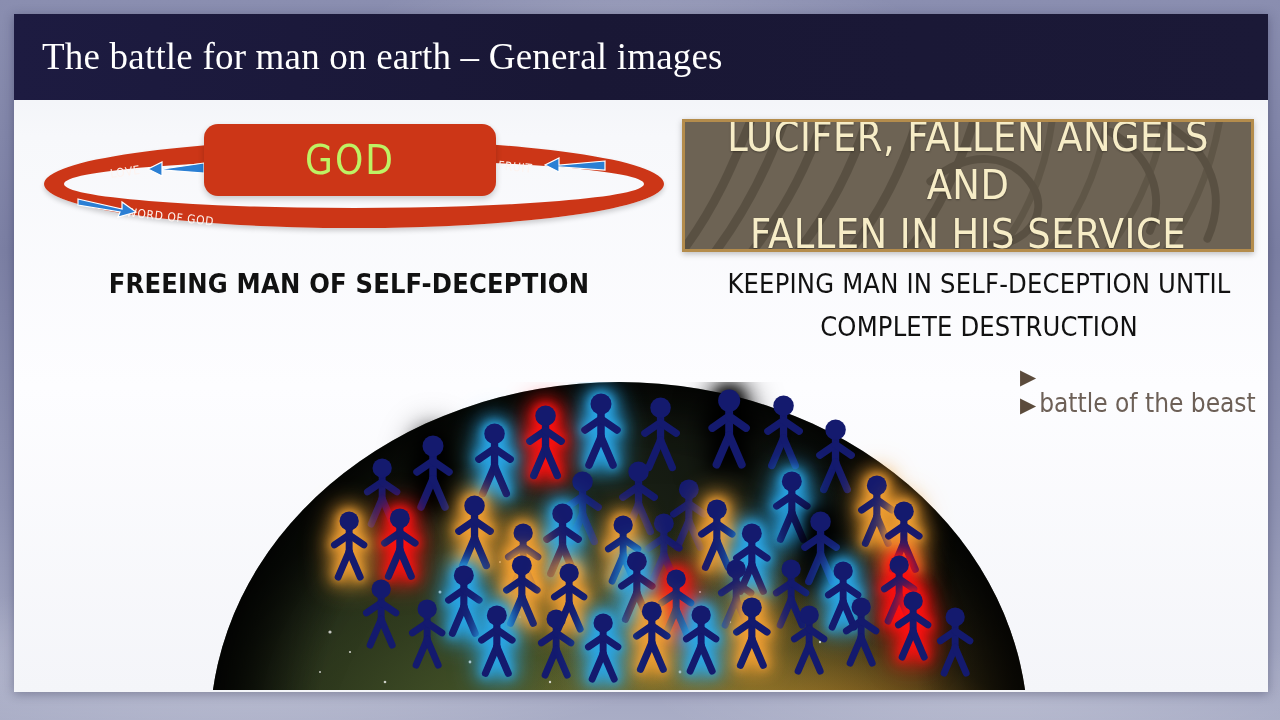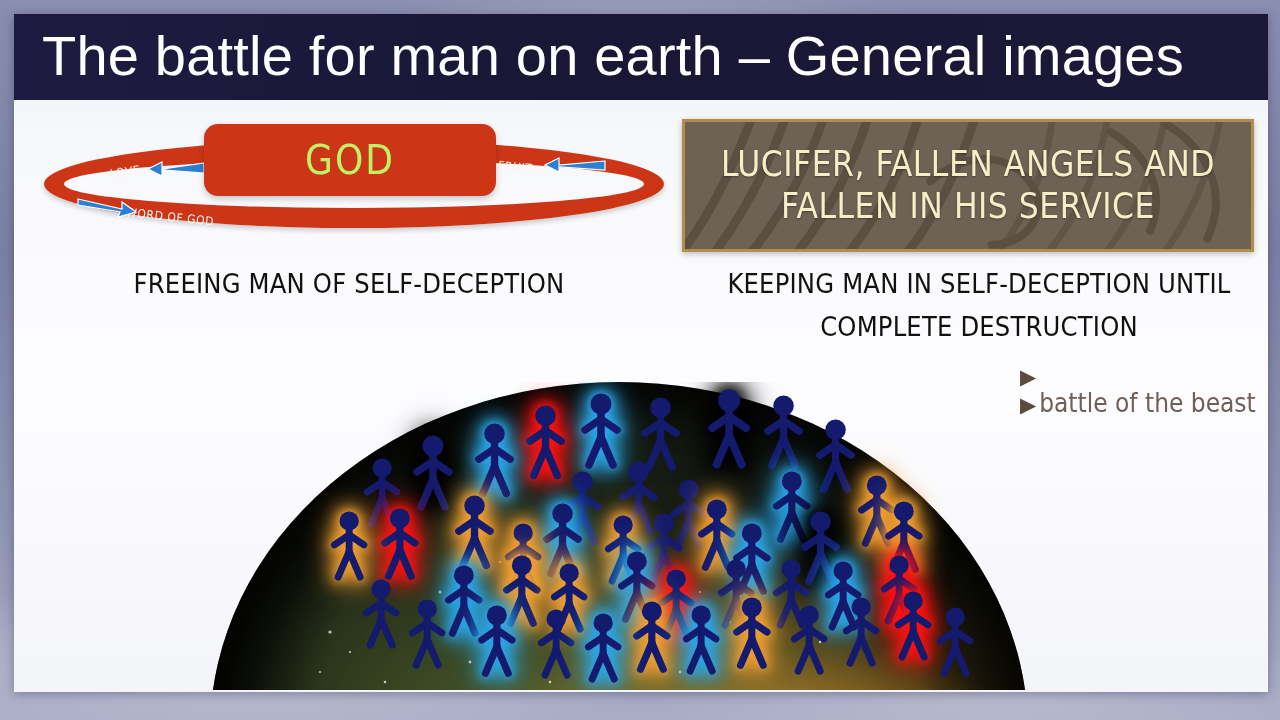--- a/index.html
+++ b/index.html
@@ -25,22 +25,22 @@
     overflow:hidden;
   }
   
   .titlebar{
     position:absolute;left:14px;top:14px;width:1254px;height:86px;
     background:linear-gradient(90deg,#1d1b41 0%,#191735 45%,#1b1937 100%);
     overflow:hidden;
   }
   .titlebar .title{
     position:absolute;left:28px;top:50%;transform:translateY(-52%);
-    color:#ffffff;font-size:56px;font-weight:400;letter-spacing:.2px;
-    font-family:Liberation Sans, sans-serif;
+    color:#ffffff;font-size:37px;font-weight:400;letter-spacing:.2px;
+    font-family:Liberation Serif, serif;
     white-space:nowrap;
   }
   
   .god-group{position:absolute;left:24px;top:110px;width:630px;height:120px;}
   .ellipse-ring{
     position:absolute;left:6px;top:16px;width:620px;height:88px;
     border:20px solid #cc3617;border-radius:50%;
     box-sizing:border-box;
     box-shadow:0 3px 5px rgba(0,0,0,.18);
   }
@@ -70,31 +70,31 @@
   .lucifer-banner{
     position:absolute;left:668px;top:105px;width:572px;height:133px;
     background:#6d6354;border:3px solid #b48c4c;box-sizing:border-box;
     box-shadow:0 2px 6px rgba(0,0,0,.25);
     overflow:hidden;
     display:flex;align-items:center;justify-content:center;
   }
   .banner-tex{position:absolute;inset:0;opacity:.55;}
   .lucifer-text{
     position:relative;z-index:2;text-align:center;color:#f7edc7;
-    font-size:35px;line-height:1.18;letter-spacing:.5px;
+    font-size:41px;line-height:1.18;letter-spacing:.5px;
     font-family:"DejaVu Sans Condensed","Liberation Sans",sans-serif;
     text-shadow:0 1px 2px rgba(0,0,0,.35);
   }
   
   .caption{
     position:absolute;text-align:center;color:#111111;
     font-size:27px;line-height:1.6;letter-spacing:.2px;
     font-family:"DejaVu Sans Condensed","Liberation Sans",sans-serif;
   }
-  .cap-left{left:90px;top:248px;width:490px;}
+  .cap-left{left:90px;top:248px;width:490px;font-weight:bold;}
   .cap-right{left:700px;top:248px;width:530px;}
   
   .bullets{position:absolute;left:1006px;top:352px;width:250px;}
   .bullet-row{display:flex;align-items:baseline;gap:3px;margin-bottom:2px;}
   .bullet-mark{color:#5b4b3c;font-size:21px;line-height:1;}
   .bullet-text{
     color:#6d6057;font-size:26px;line-height:1.1;
     font-family:"DejaVu Sans Condensed","Liberation Sans",sans-serif;
   }
   

